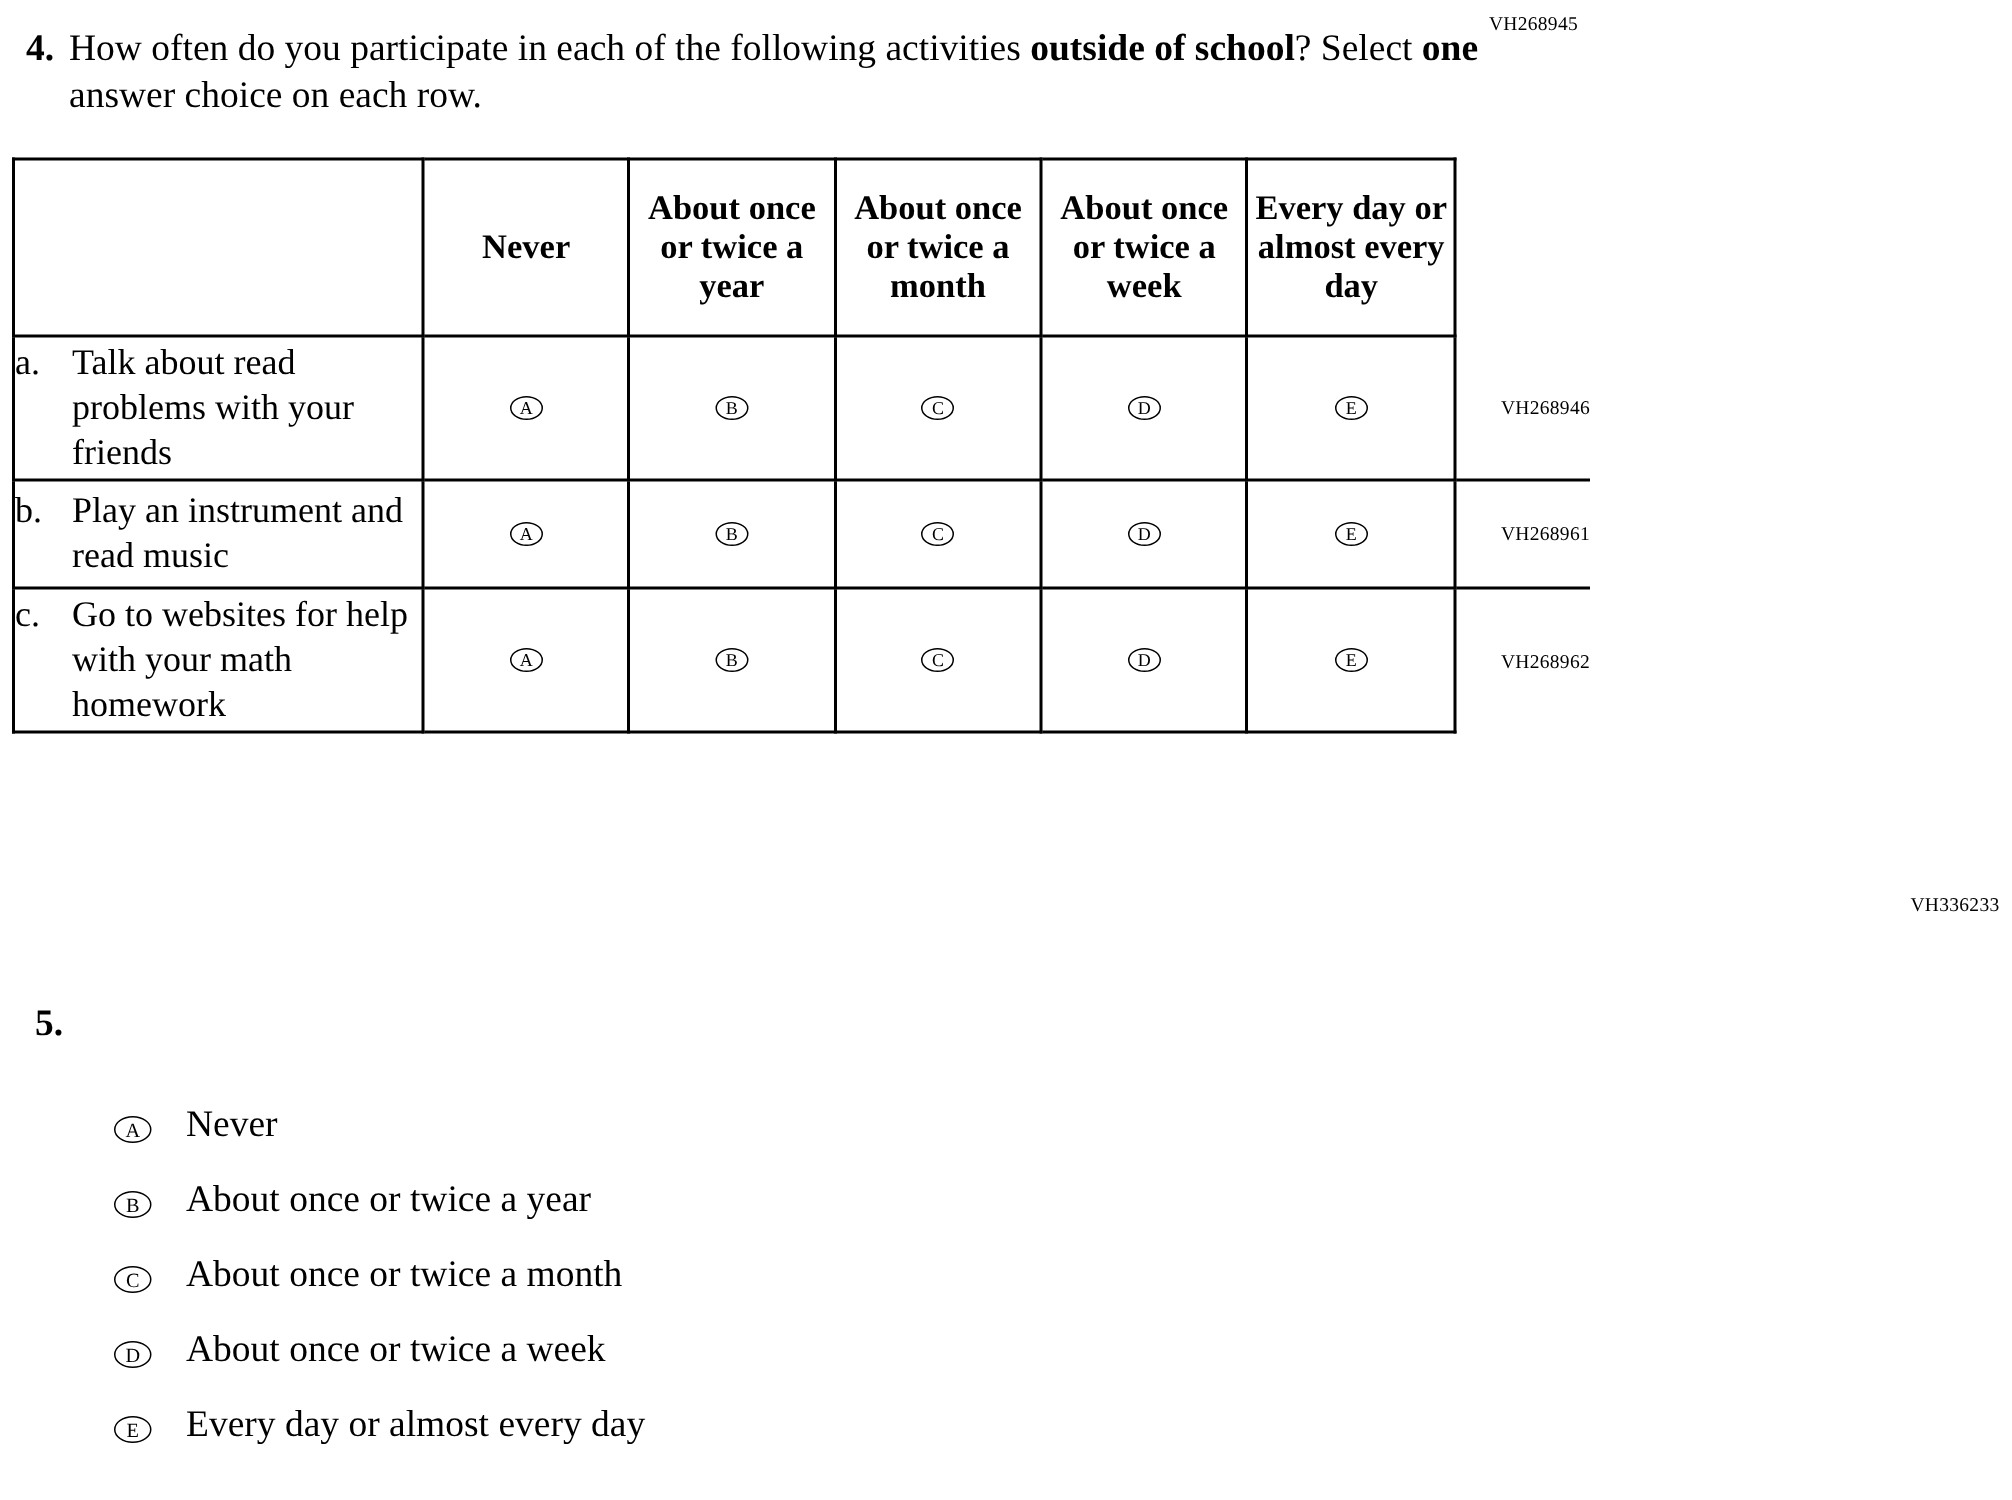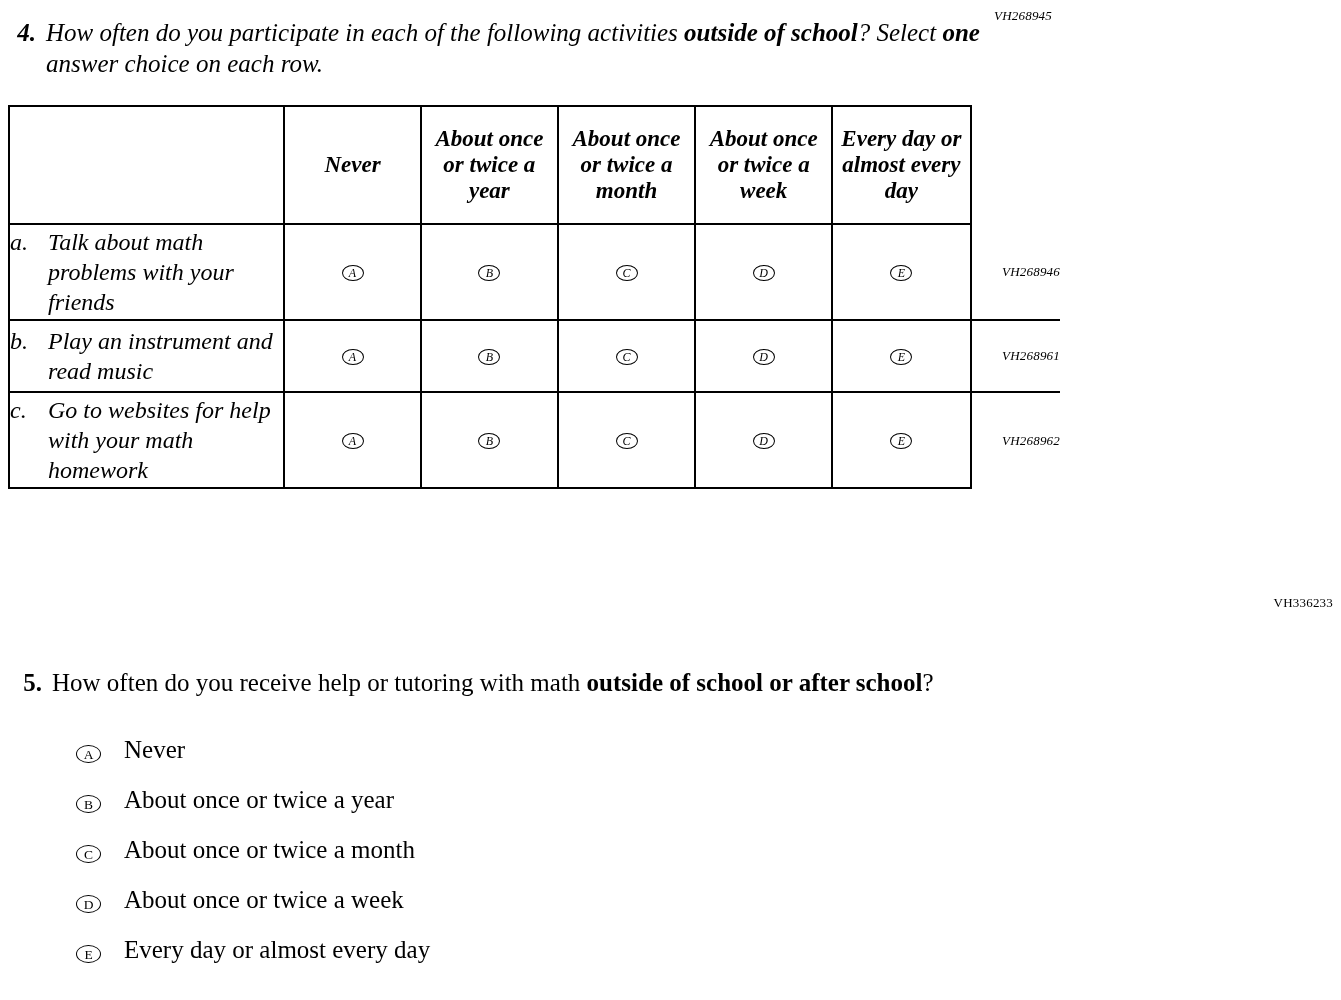--- a/index.html
+++ b/index.html
@@ -15,21 +15,20 @@
     position: relative;
     overflow: hidden;
   }
 
   
   .q4-wrap {
     position: absolute;
     left: 0;
     top: 0;
     width: 1060px;
-    font-style: italic;
   }
   .q-head {
     display: flex;
     align-items: flex-start;
     font-size: 25px;
     line-height: 1.22;
   }
   .q-num {
     font-weight: bold;
     width: 46px;
@@ -182,21 +181,21 @@
         <th class="col-h">About once or twice a week</th>
         <th class="col-h">Every day or almost every day</th>
         <th class="col-h" style="border-top:none;border-right:none;border-bottom:none;"></th>
       </tr>
     </thead>
     <tbody>
       <tr style="height:96px;">
         <td class="stem">
           <div class="stem-inner">
             <span class="stem-letter">a.</span>
-            <span class="stem-label">Talk about math problems with your friends</span>
+            <span class="stem-label">Talk about read problems with your friends</span>
           </div>
         </td>
         <td class="bubble-cell"><span class="bub">A</span></td>
         <td class="bubble-cell"><span class="bub">B</span></td>
         <td class="bubble-cell"><span class="bub">C</span></td>
         <td class="bubble-cell"><span class="bub">D</span></td>
         <td class="bubble-cell"><span class="bub">E</span></td>
         <td class="code-cell" style="border-top:none;border-right:none;">VH268946</td>
       </tr>
       <tr style="height:72px;">
@@ -229,21 +228,20 @@
       </tr>
     </tbody>
   </table>
 </div>
 
 <div class="code-right" style="top:595px;">VH336233</div>
 
 <div class="q5-wrap">
   <div class="q-head q5-head">
     <div class="q-num">5.</div>
-    <div class="q-text"><span>How often do you receive help or tutoring with math </span><b>outside of school or after school</b><span>?</span></div>
   </div>
 
   <div class="options">
     <div class="opt">
       <span class="bub-wrap"><span class="bub bub-lg">A</span></span>
       <span class="opt-label">Never</span>
     </div>
     <div class="opt">
       <span class="bub-wrap"><span class="bub bub-lg">B</span></span>
       <span class="opt-label">About once or twice a year</span>

